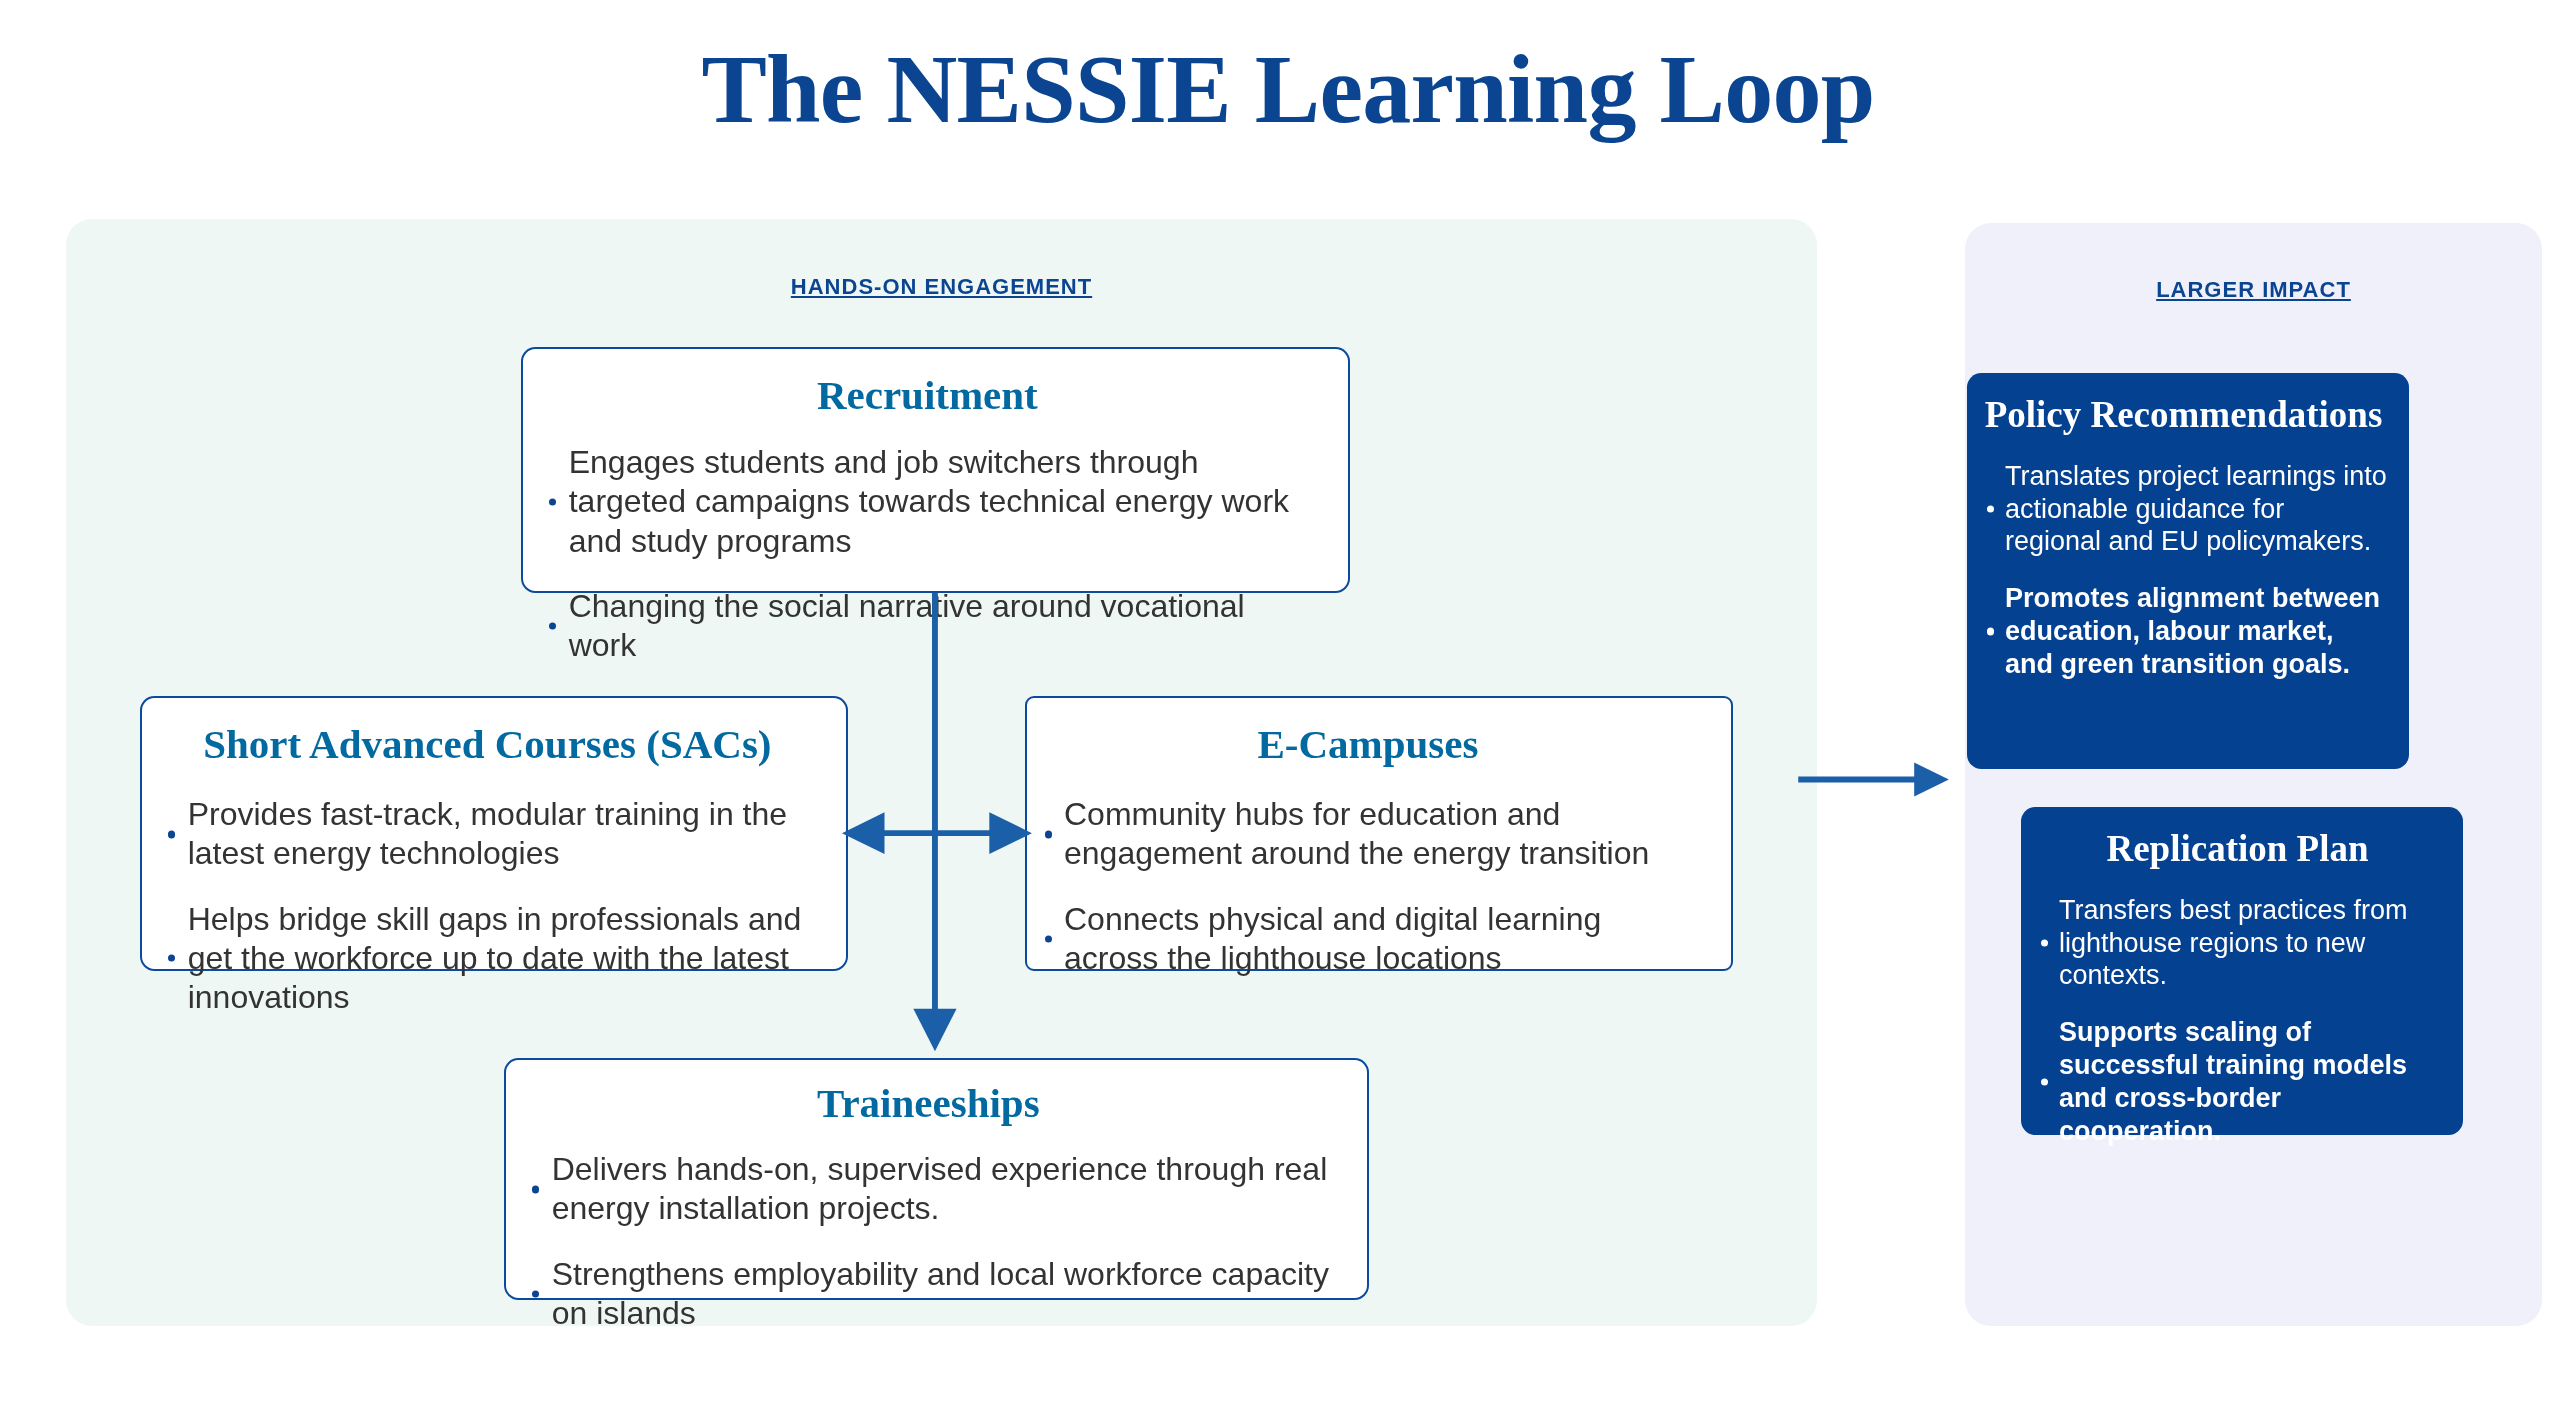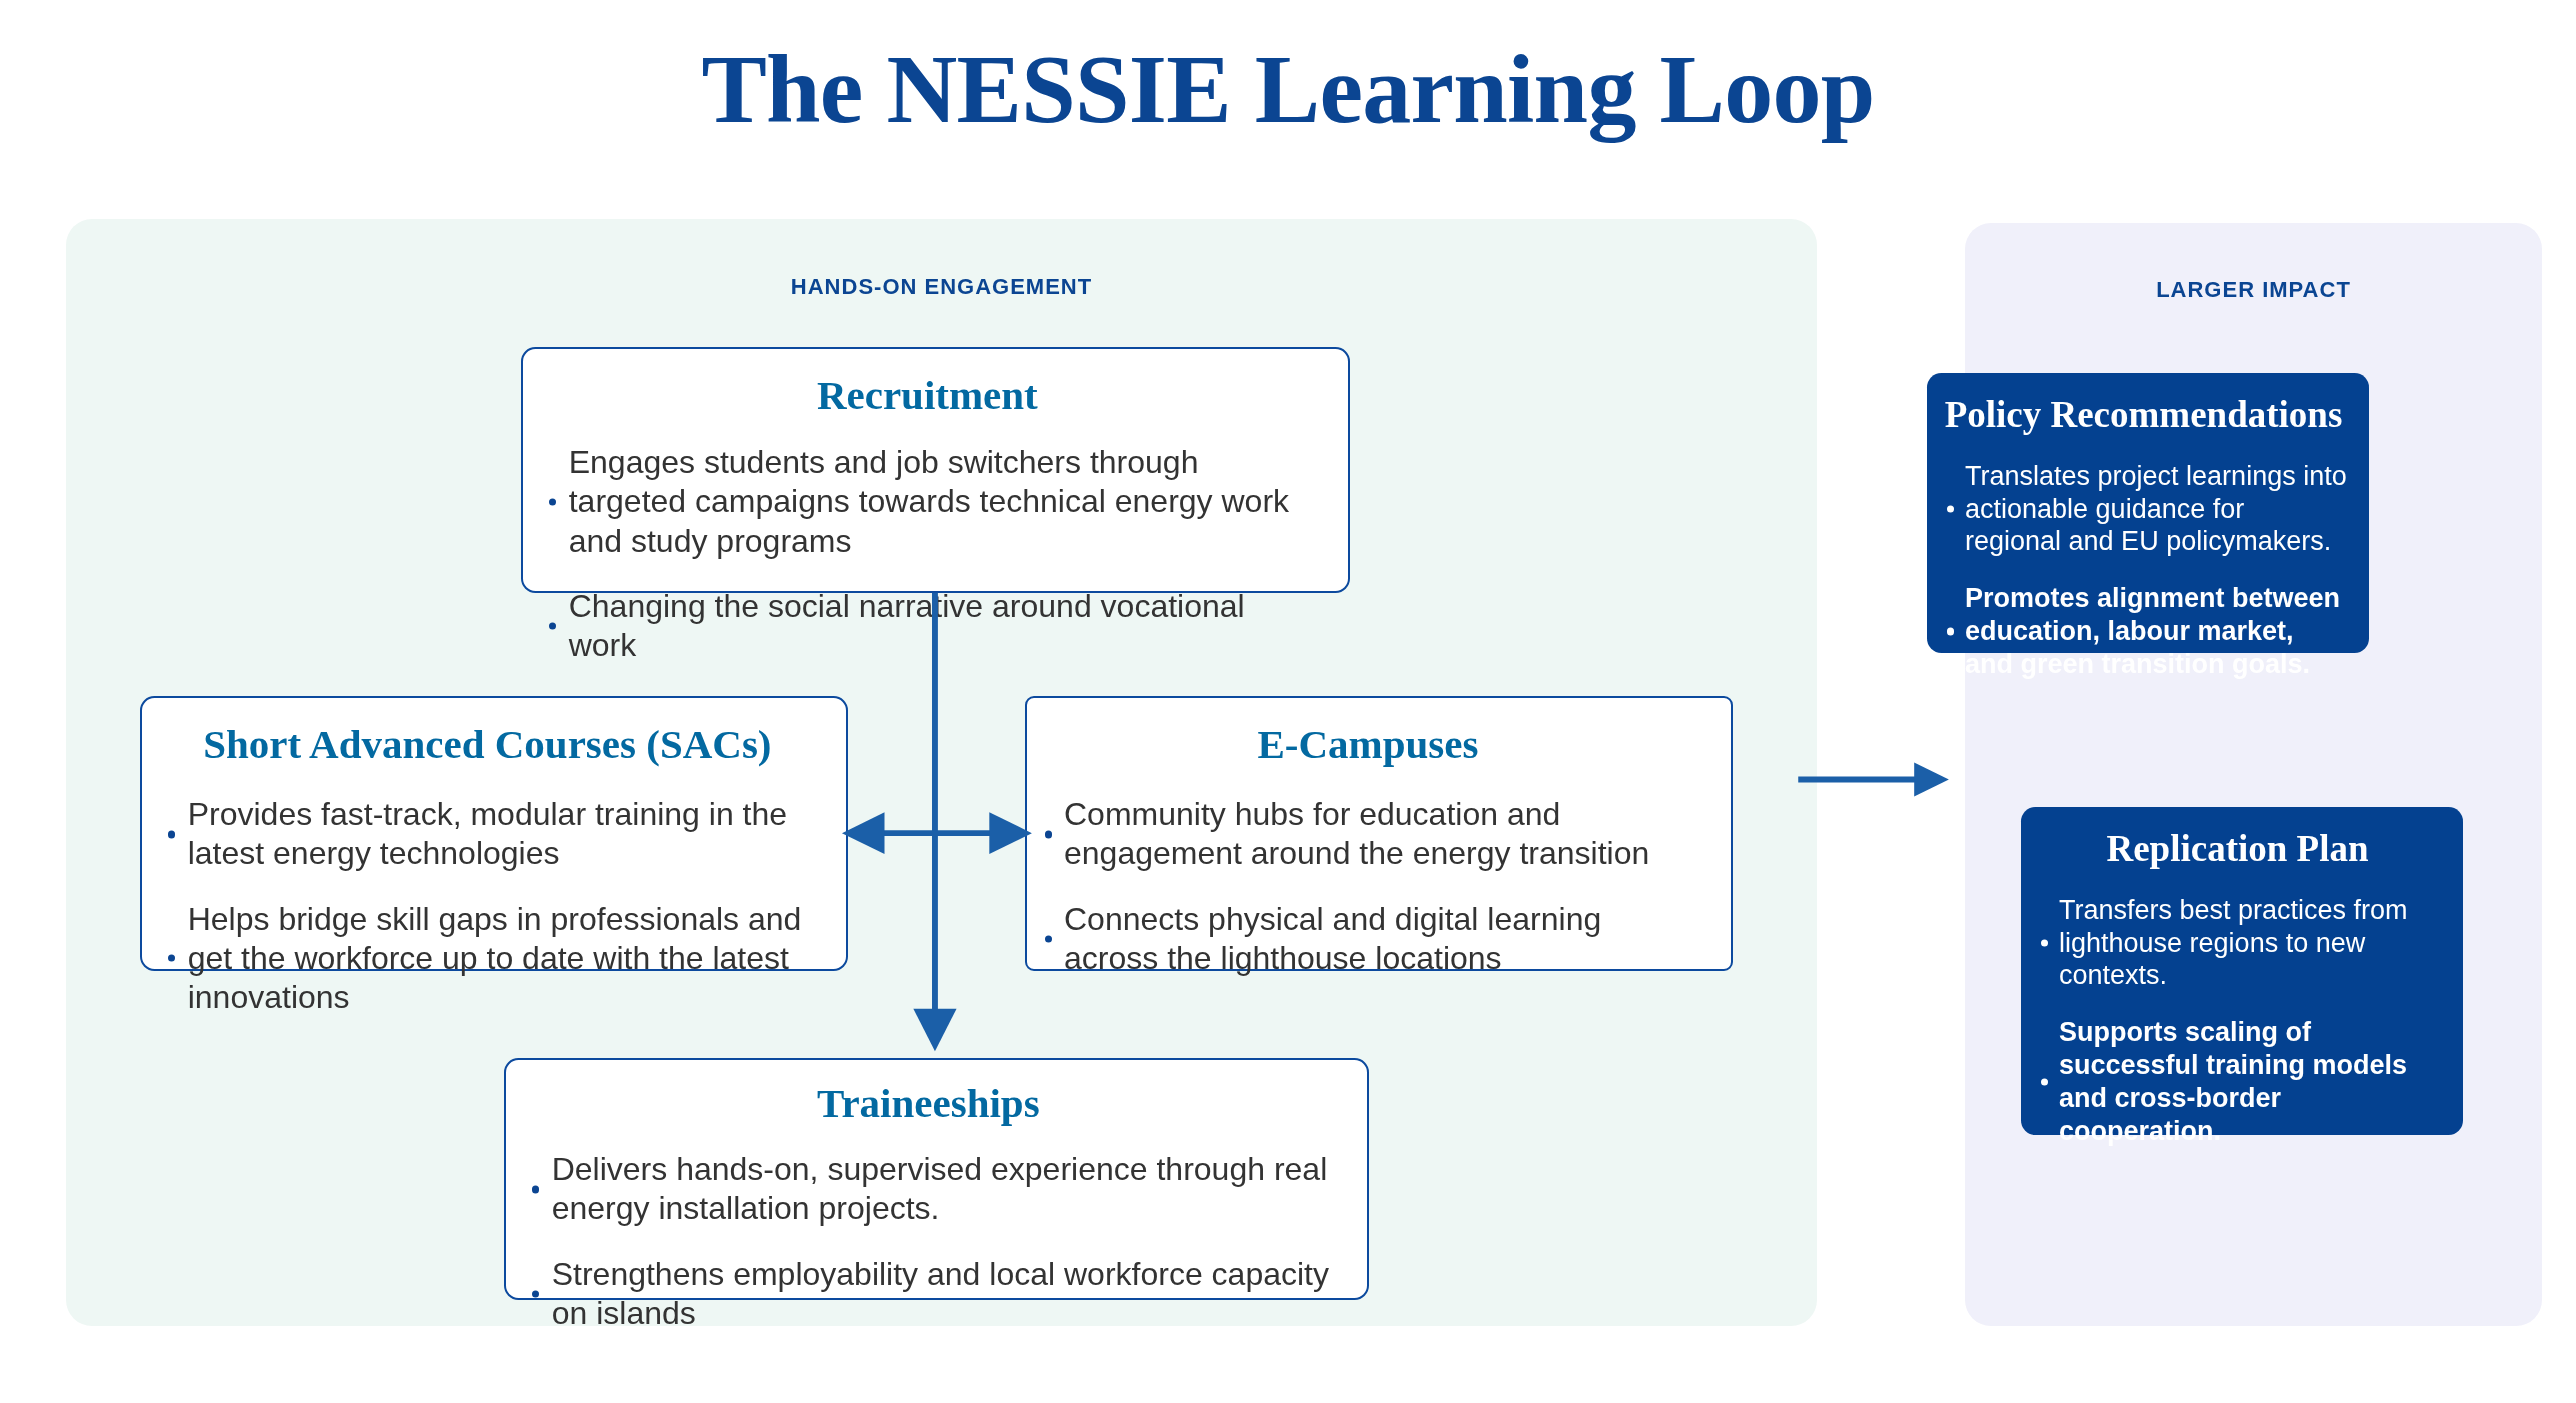--- a/index.html
+++ b/index.html
@@ -51,20 +51,21 @@
     background: #f0f0fa;
   }
   .panel-label {
     position: absolute;
     width: 100%;
     text-align: center;
     color: #0b4592;
     font-size: 22px;
     font-weight: bold;
     letter-spacing: 1px;
+    text-decoration: underline;
   }
   .panel-left .panel-label { top: 55px; }
   .panel-right .panel-label { top: 54px; }
 
   
   .card {
     position: absolute;
     background: #ffffff;
     border: 2px solid #0c4a9e;
     border-radius: 14.4px;
@@ -160,24 +161,24 @@
   .card-dark .bullets li {
     color: #ffffff;
     font-size: 27px;
     line-height: 1.22;
     padding-left: 25px;
   }
   .card-dark .bullets li::before { background: #ffffff; }
   .card-dark .bullets li + li { margin-top: 23.6px; font-weight: bold; }
 
   .card-policy {
-    left: 1927px;
+    left: 1967px;
     top: 373px;
     width: 442px;
-    height: 280px;
+    height: 396px;
   }
   .card-replication {
     left: 2021px;
     top: 807px;
     width: 442px;
     height: 328px;
   }
 
   
   .arrow-layer {

